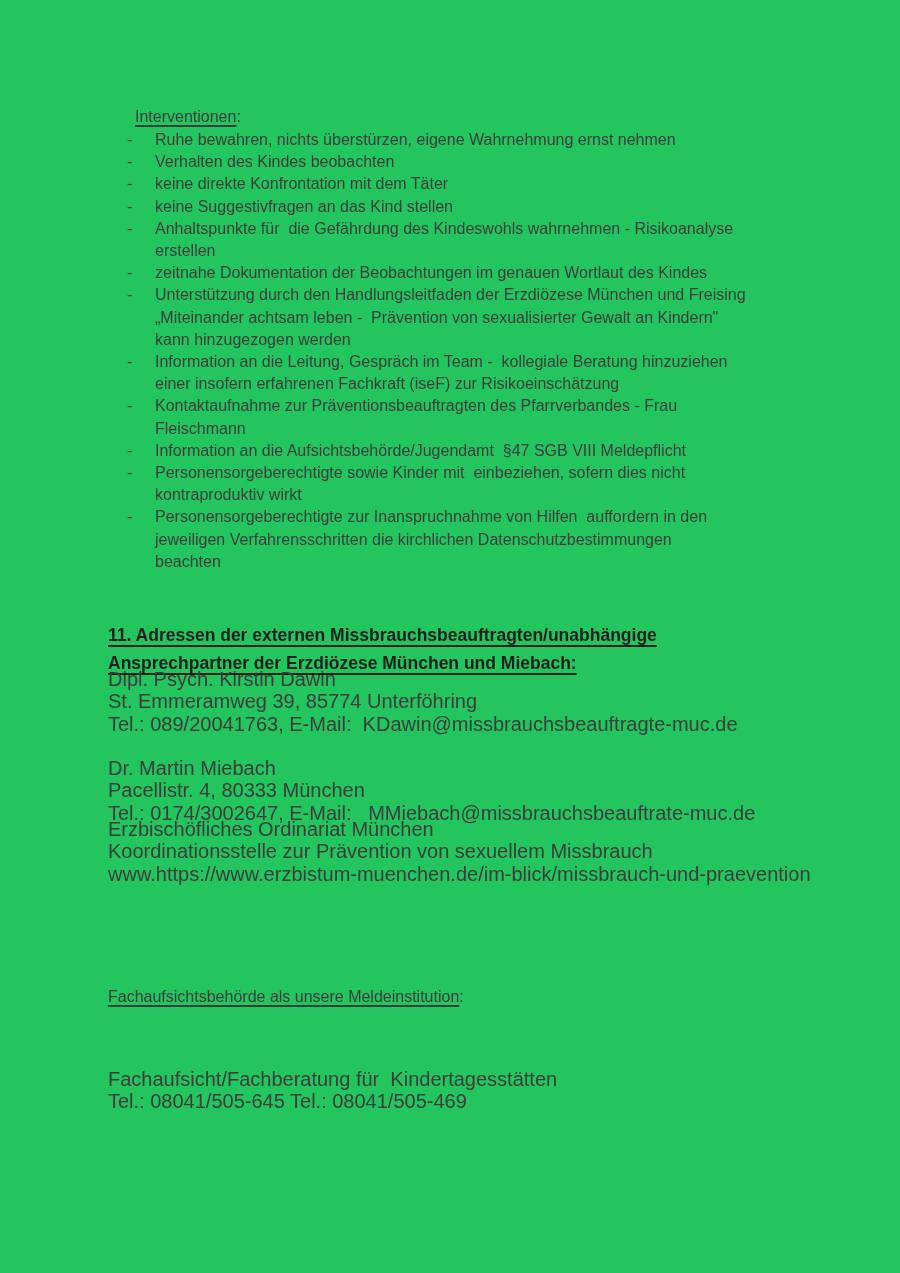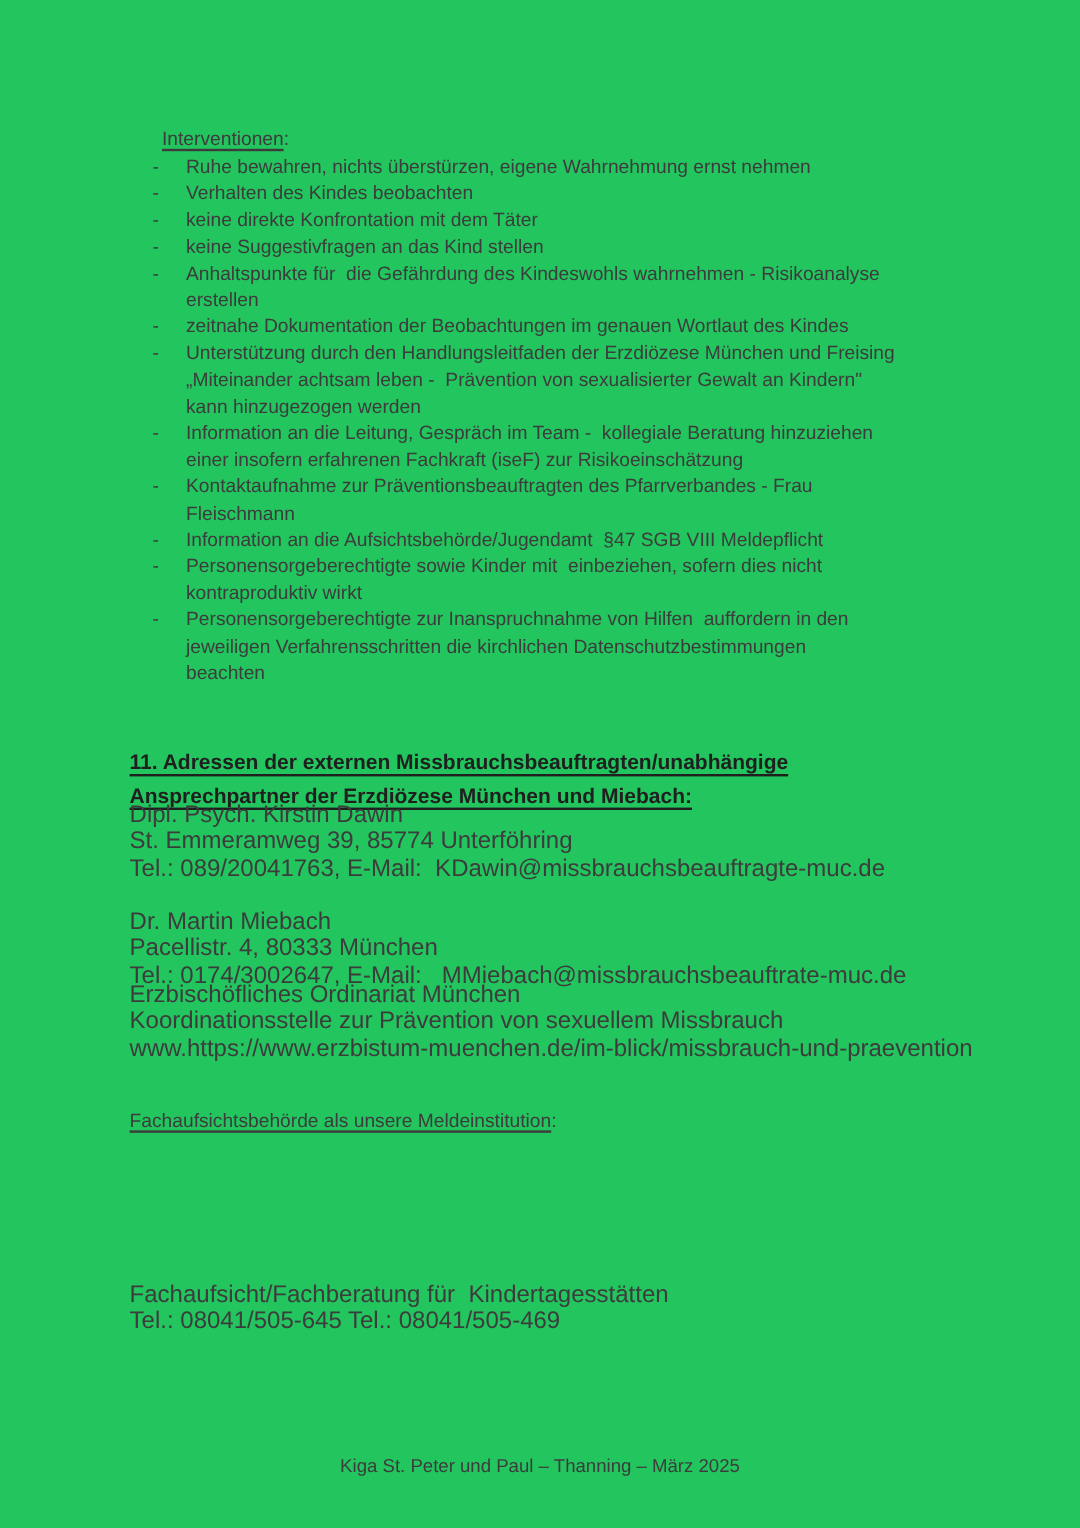--- a/index.html
+++ b/index.html
@@ -62,21 +62,21 @@
 
   
   .block {
     left: 108px;
     width: 740px;
     font-size: 20px;
     line-height: 22.3px;
     white-space: pre-wrap;
   }
   .subheading {
-    left: 108px; top: 924px;
+    left: 108px; top: 986px;
     font-size: 16px; line-height: 22px;
   }
 
   .footer {
     left: 0; top: 1212px;
     width: 900px;
     text-align: center;
     font-size: 15.5px;
     line-height: 22px;
   }
@@ -164,15 +164,14 @@
 Koordinationsstelle zur Prävention von sexuellem Missbrauch
 www.https://www.erzbistum-muenchen.de/im-blick/missbrauch-und-praevention</div>
 
   <div class="abs subheading"><span class="u-thin">Fachaufsichtsbehörde als unsere Meldeinstitution</span><span>:</span></div>
 
 
   <div class="abs block" style="top:1068px">Fachaufsicht/Fachberatung für  Kindertagesstätten
 Tel.: 08041/505-645 Tel.: 08041/505-469</div>
 
 
-  <div class="abs footer">Kiga St. Peter und Paul – Thanning – März 2025</div>
 
 </div>
 
 </body></html>

